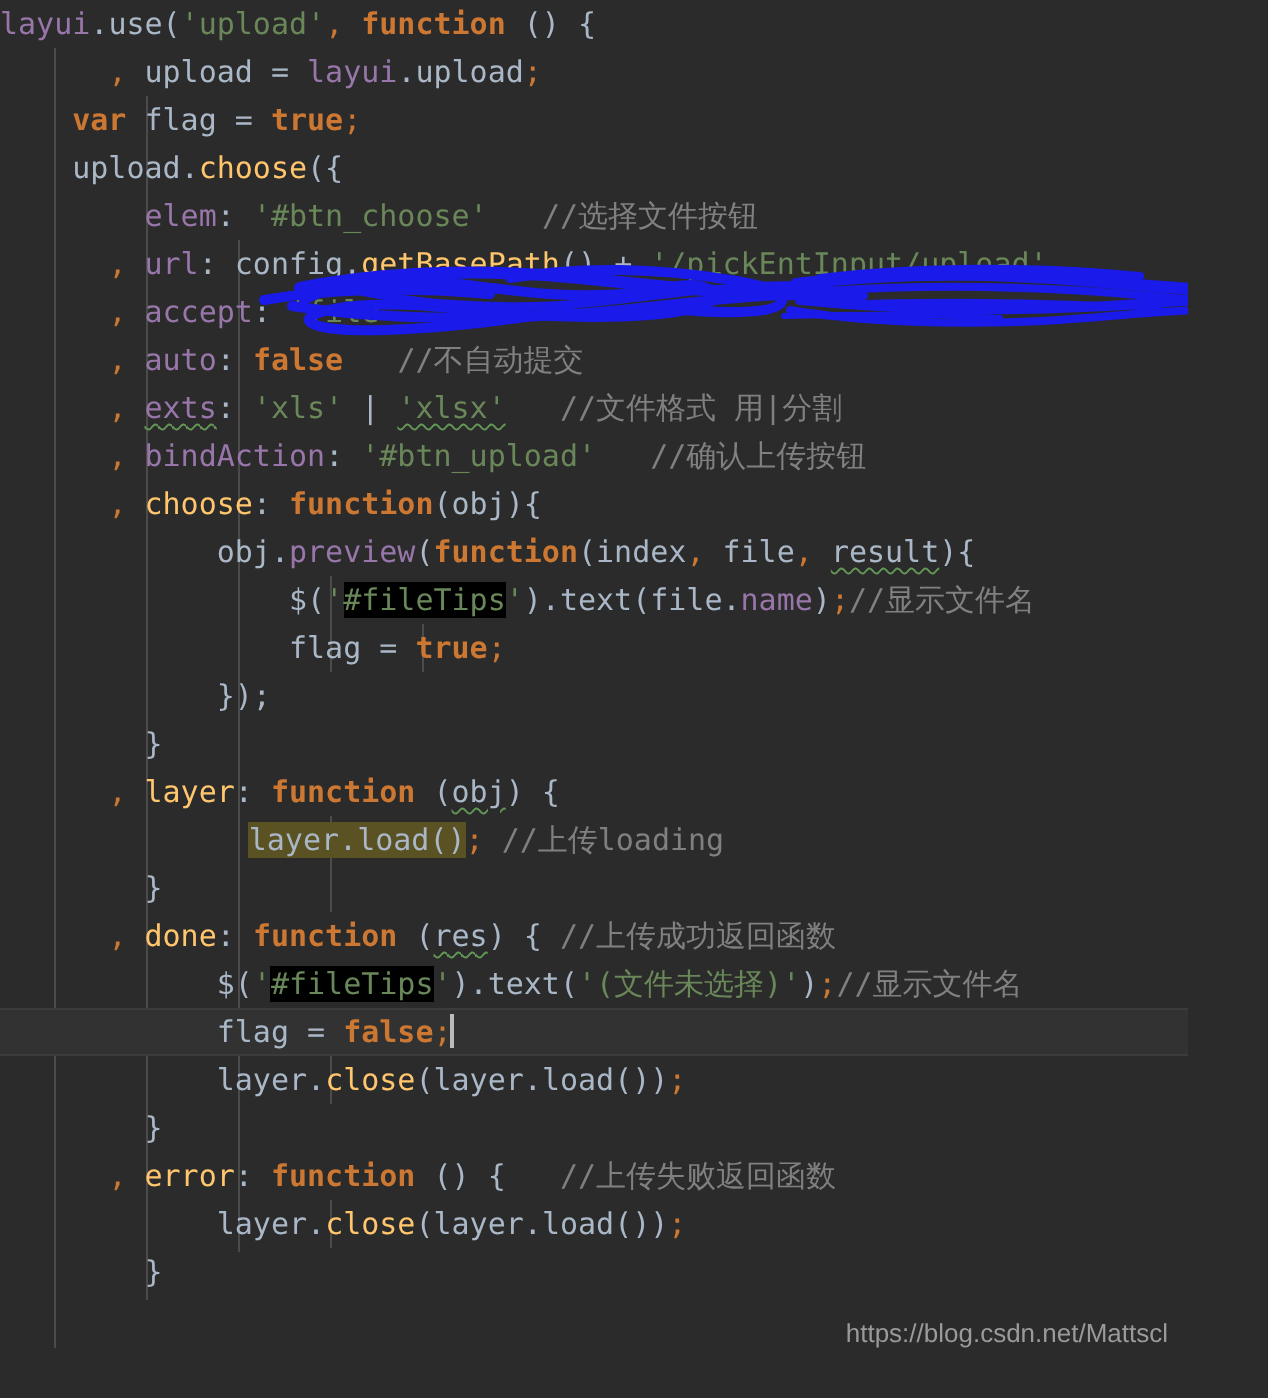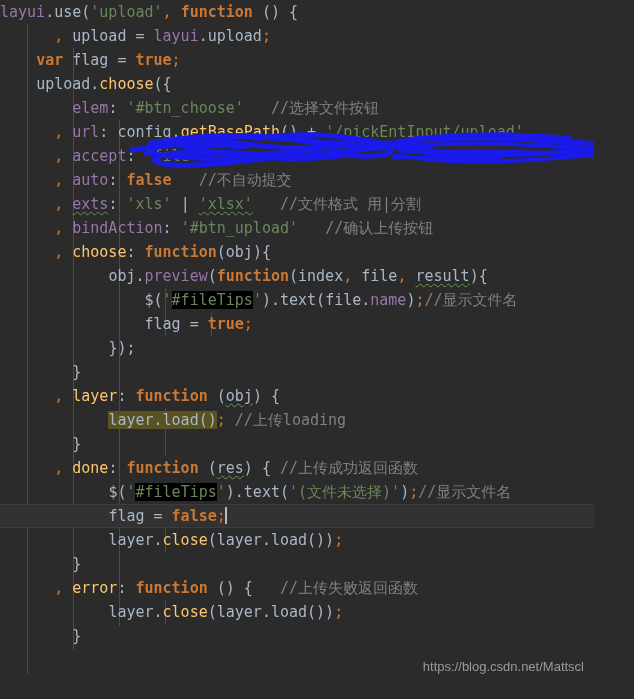--- a/index.html
+++ b/index.html
@@ -72,21 +72,21 @@
   .wavy {
     text-decoration: underline;
     text-decoration-style: wavy;
     text-decoration-color: #629755;
     text-decoration-thickness: 1px;
     text-underline-offset: 2px;
   }
   
   .hl-search { background: #000000; }
   
-  .hl-usage  { background: #5a5223; }
+  .hl-usage  { background: #5a5223; margin-left: 16px; }
   
   .caret {
     display: inline-block;
     width: 2px;
     height: 17px;
     background: #bbbbbb;
     vertical-align: -3px;
     margin-left: -1px;
   }
   

